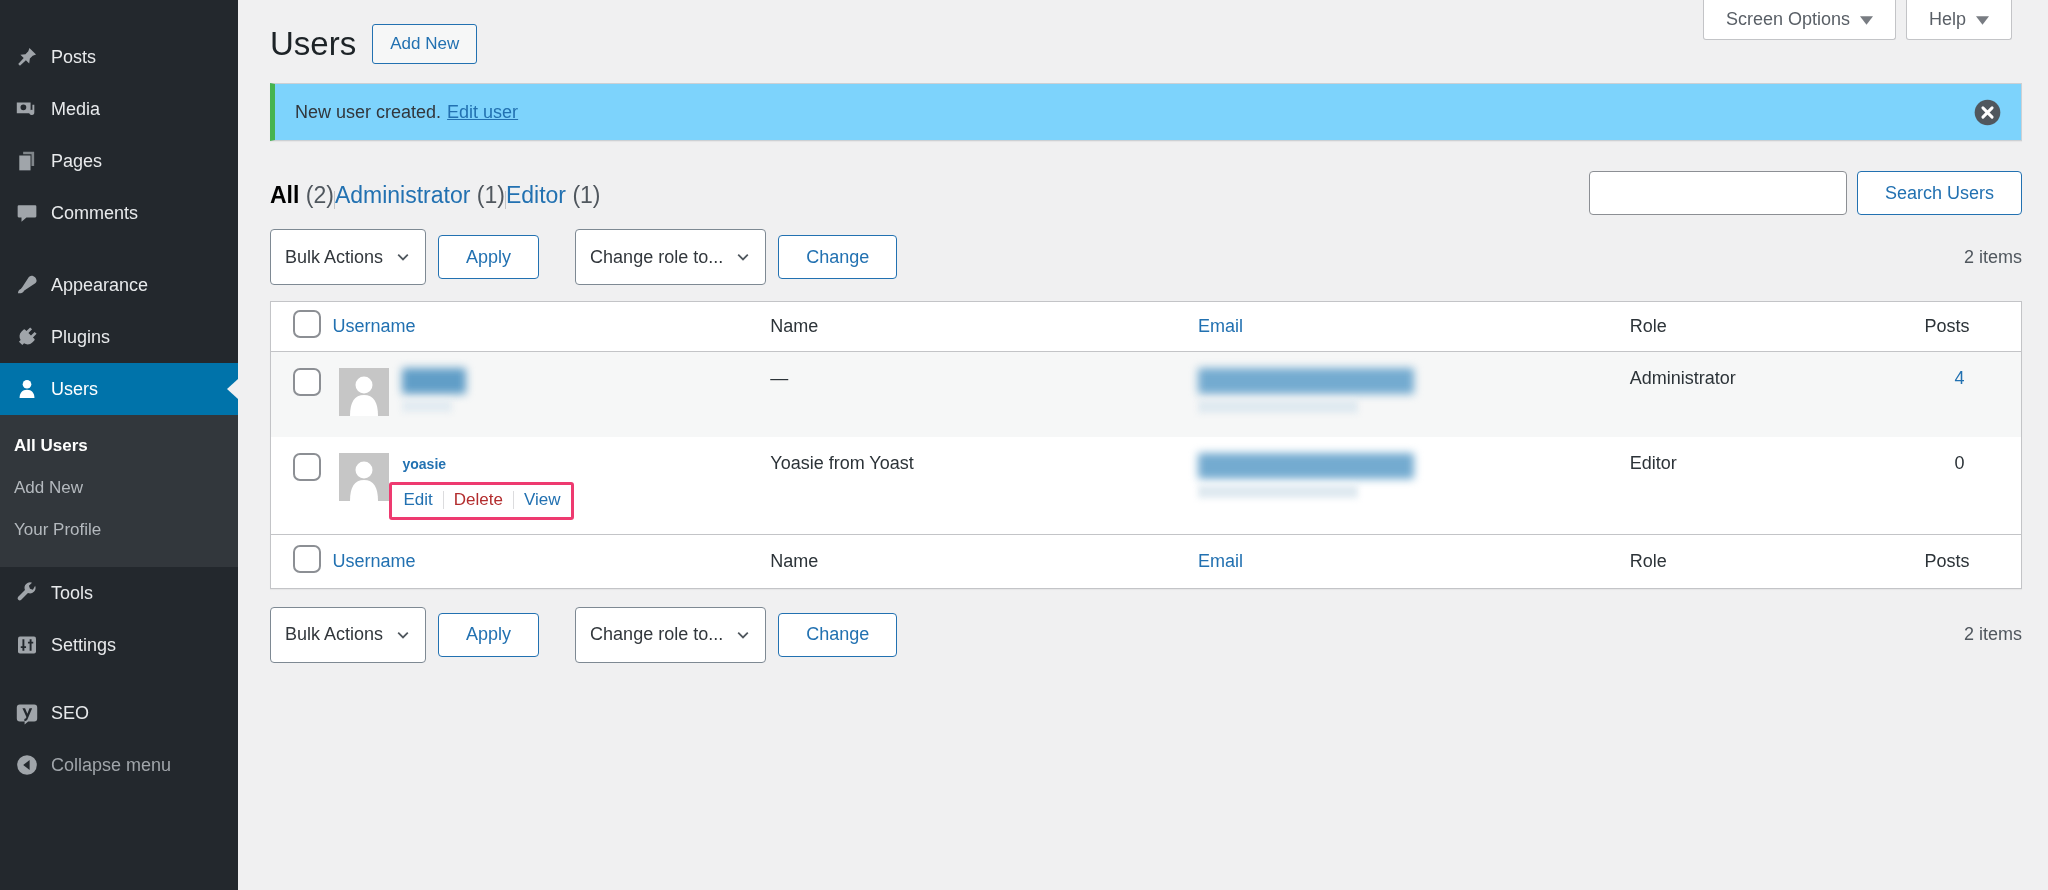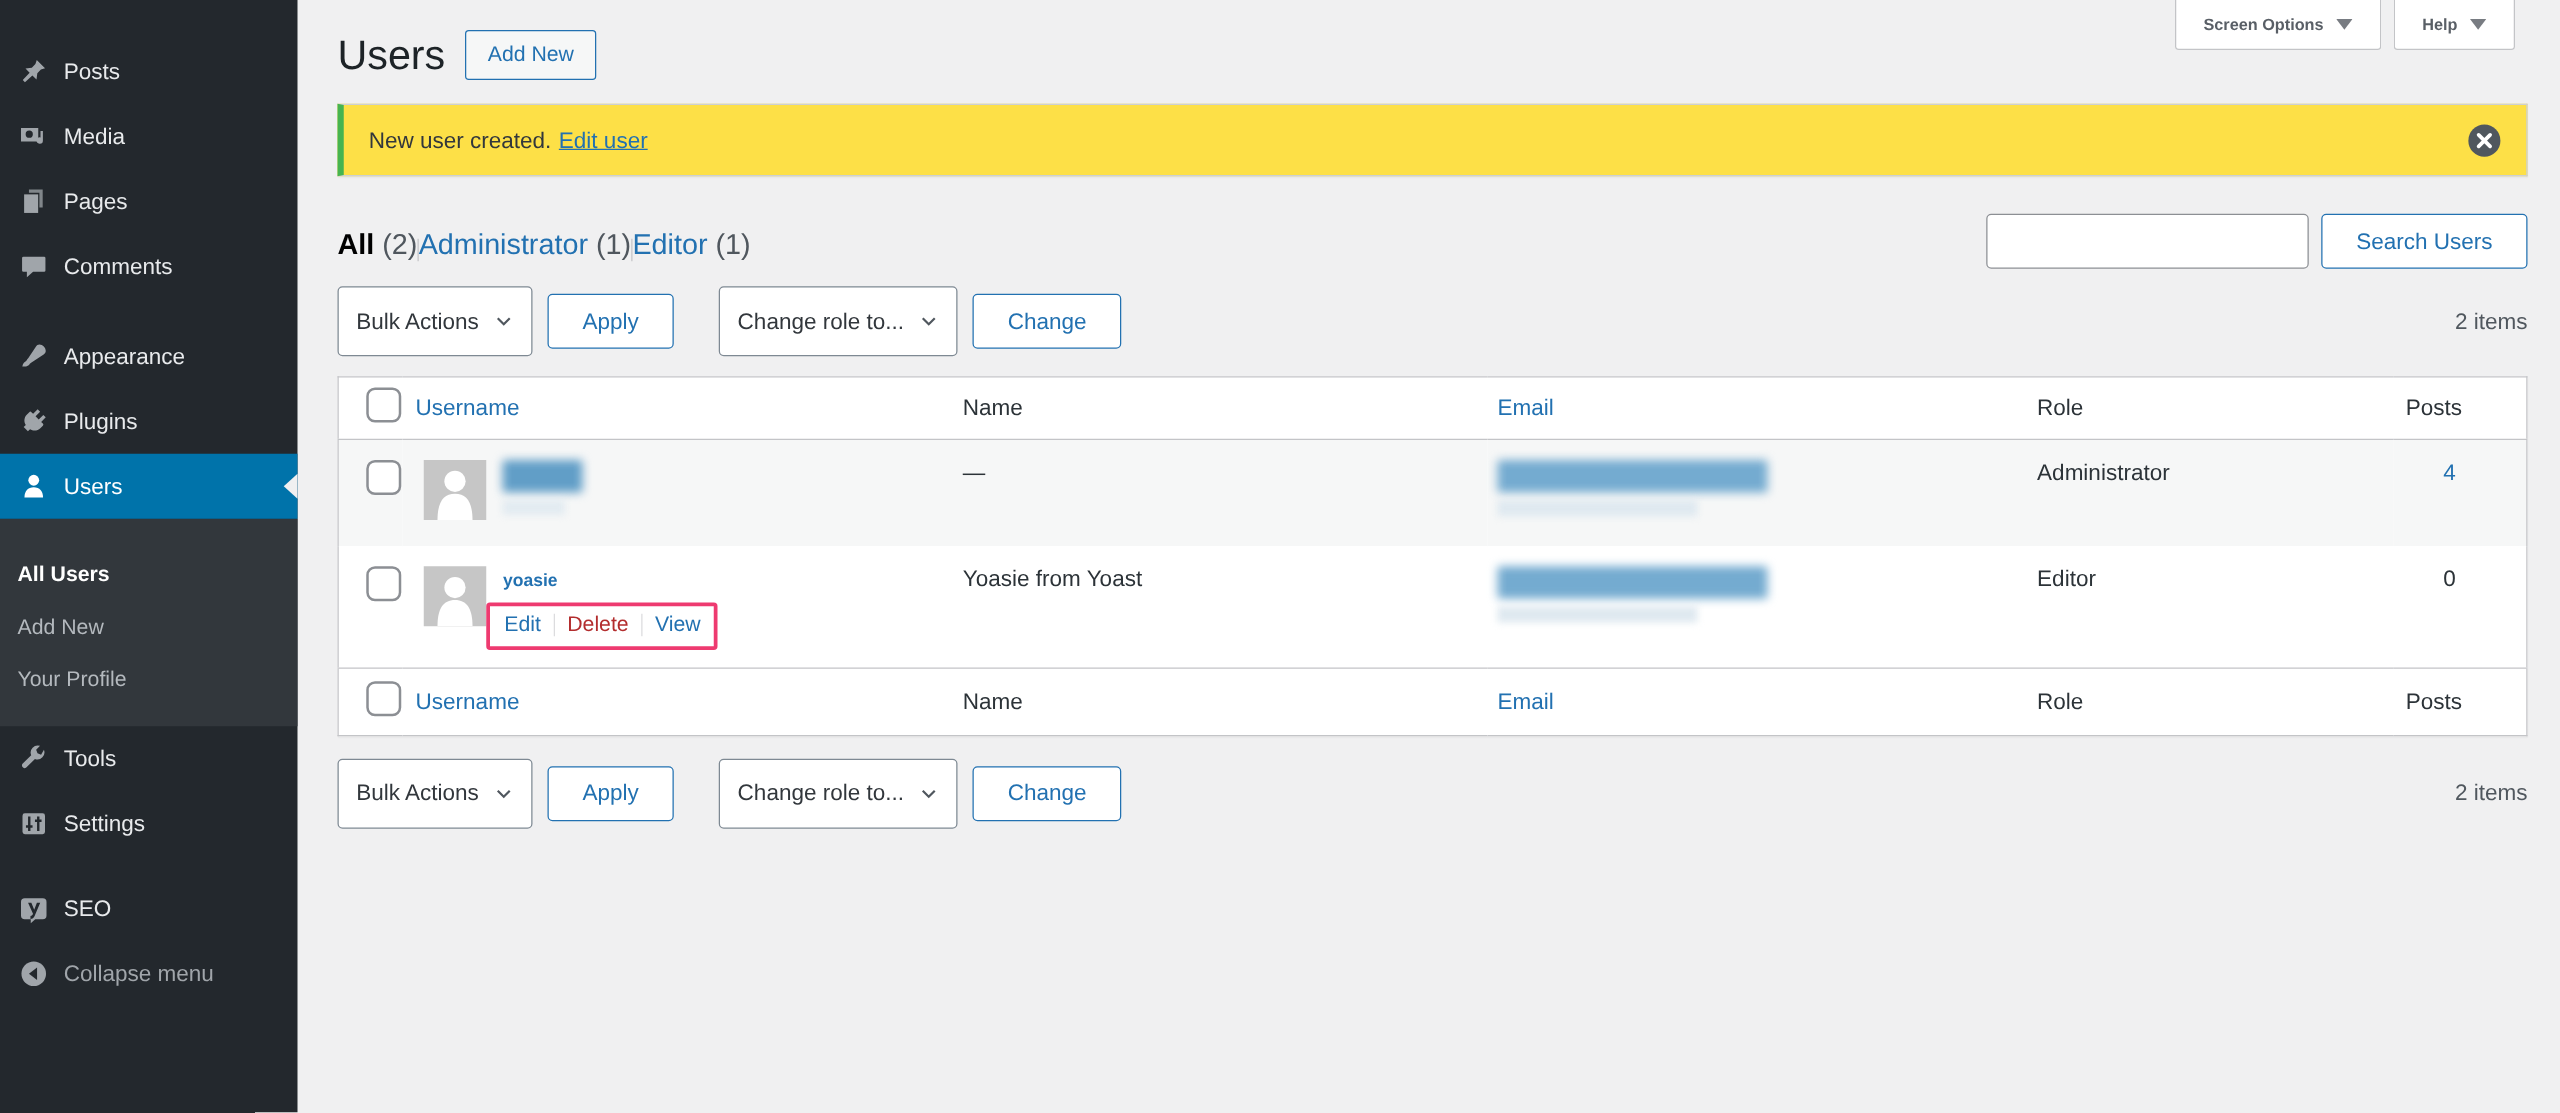--- a/index.html
+++ b/index.html
@@ -13,38 +13,38 @@
   
   .sidebar{position:absolute;left:0;top:0;width:238px;height:890px;background:var(--sidebar-bg);}
   .menu-item{height:52px;display:flex;align-items:center;gap:11px;padding-left:14px;color:#e8eaec;
     font-size:18px;cursor:pointer;position:relative;}
   .menu-item .mi-icon{width:26px;height:26px;display:flex;align-items:center;justify-content:center;color:#a0a5aa;flex:0 0 26px;}
   .menu-item.active{background:var(--menu-active-bg);color:#fff;}
   .menu-item.active .mi-icon{color:#fff;}
   .menu-gap-sm{height:20px;} .menu-gap-xs{height:16px;} .menu-top-pad{height:11px;}
   .arrow-notch{position:absolute;right:0;top:50%;transform:translateY(-50%);width:0;height:0;
     border-top:10px solid transparent;border-bottom:10px solid transparent;border-right:11px solid var(--content-bg);}
-  .submenu{background:var(--submenu-bg);padding:24px 0 16px;}
+  .submenu{background:var(--submenu-bg);padding:10px 0 16px;}
   .submenu-item{height:42px;display:flex;align-items:center;padding-left:14px;font-size:17px;color:#b4b9be;cursor:pointer;}
   .submenu-item.active{color:#fff;font-weight:bold;}
   .collapse-label{color:#a0a5aa;}
 
   
   .content{position:absolute;left:238px;top:0;width:1810px;height:890px;padding:0 26px 0 32px;}
 
   .top-tabs{position:absolute;top:0;right:36px;display:flex;gap:10px;z-index:5;}
   .tab{height:40px;background:#fff;border:1px solid #c3c4c7;border-top:none;border-radius:0 0 3px 3px;
-    display:flex;align-items:center;gap:10px;padding:0 22px;color:#595f66;font-size:13px;cursor:pointer;font-weight:bold;}
+    display:flex;align-items:center;gap:10px;padding:0 22px;color:#595f66;font-size:18px;cursor:pointer;}
 
   .title-row{display:flex;align-items:center;gap:16px;padding-top:24px;}
   .page-title{font-size:33px;font-weight:400;color:#1d2327;}
   .add-new-btn{font-size:17px;color:var(--accent);background:#f6f7f7;border:1.5px solid var(--accent);
     border-radius:3px;padding:9px 17px;cursor:pointer;}
 
-  .notice{margin-top:19px;height:58px;background:#fde047;border:1px solid #ccd0d4;border-left:5px solid var(--notice-green);
+  .notice{margin-top:19px;height:58px;background:#7dd3fc;border:1px solid #ccd0d4;border-left:5px solid var(--notice-green);
     box-shadow:0 1px 1px rgba(0,0,0,.04);display:flex;align-items:center;padding:0 20px;font-size:18px;color:#32373c;gap:6px;}
   .notice a{color:var(--accent);text-decoration:underline;cursor:pointer;}
   .notice-dismiss{margin-left:auto;width:27px;height:27px;cursor:pointer;display:flex;}
 
   .filters-search-row{margin-top:30px;display:flex;justify-content:space-between;align-items:flex-end;}
   .filters{display:flex;align-items:flex-end;gap:0;font-size:23px;padding-bottom:6px;}
   .filter-link{color:var(--accent);cursor:pointer;}
   .filter-link.active{color:#000;font-weight:bold;cursor:default;}
   .filter-count{color:#50575e;font-weight:400;}
   .filter-sep{width:1px;height:18px;background:#c3c4c7;}

